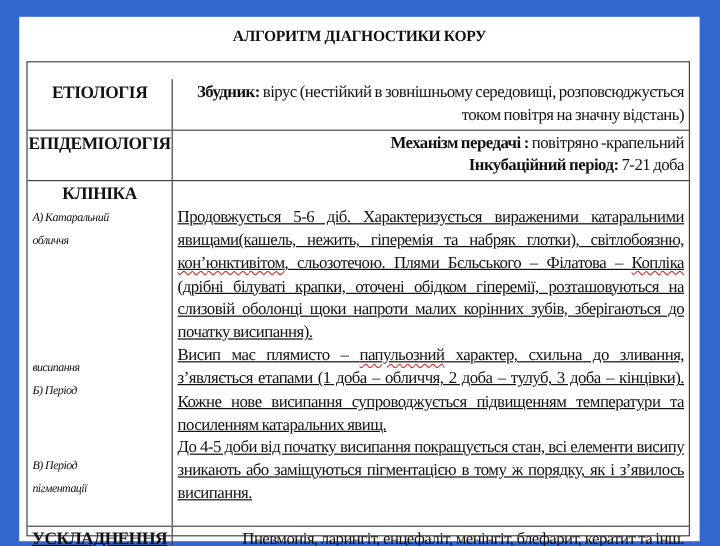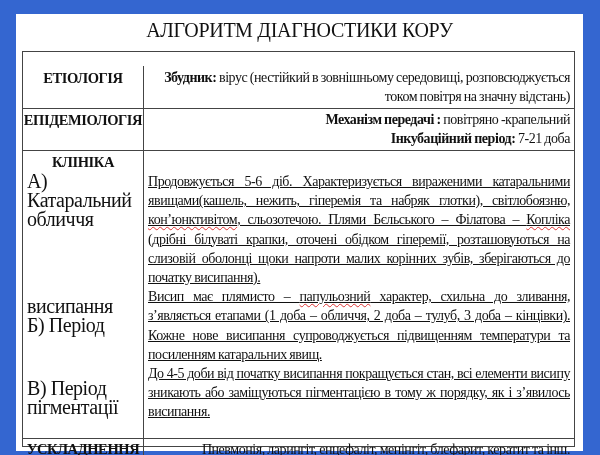--- a/index.html
+++ b/index.html
@@ -22,22 +22,22 @@
     width: 567px;
     height: 437px;
     background: #ffffff;
   }
   .title {
     position: absolute;
     left: 0;
     top: 6px;
     width: 567px;
     text-align: center;
-    font-weight: normal;
-    font-size: 20px;
+    font-weight: bold;
+    font-size: 13px;
     letter-spacing: -0.3px;
     line-height: 20px;
   }
   .table {
     position: absolute;
     left: 6px;
     top: 37px;
     width: 553px;
     height: 396px;
     border: 1.5px solid #444;
@@ -85,23 +85,24 @@
     word-spacing: -0.5px;
   }
   .just {
     text-align: justify;
     text-align-last: left;
   }
   .b { font-weight: bold; }
   .sub-label {
     position: absolute;
     left: 4px;
-    font-size: 20px;
+    font-size: 10px;
     line-height: 19.2px;
     letter-spacing: -0.45px;
+    font-style: italic;
   }
   .squiggle {
     text-decoration: underline wavy #d33;
     text-decoration-thickness: 1px;
     text-underline-offset: 2px;
   }
 </style>
 </head>
 <body>
 

